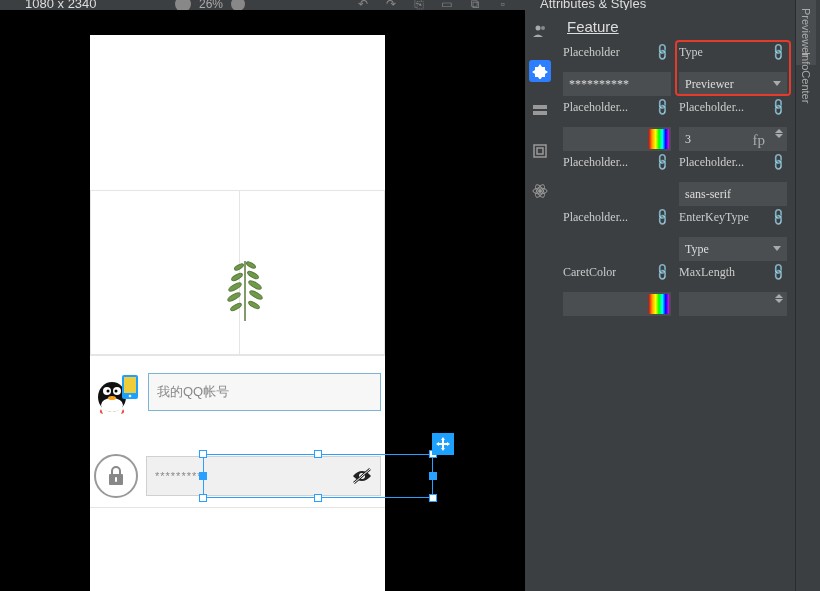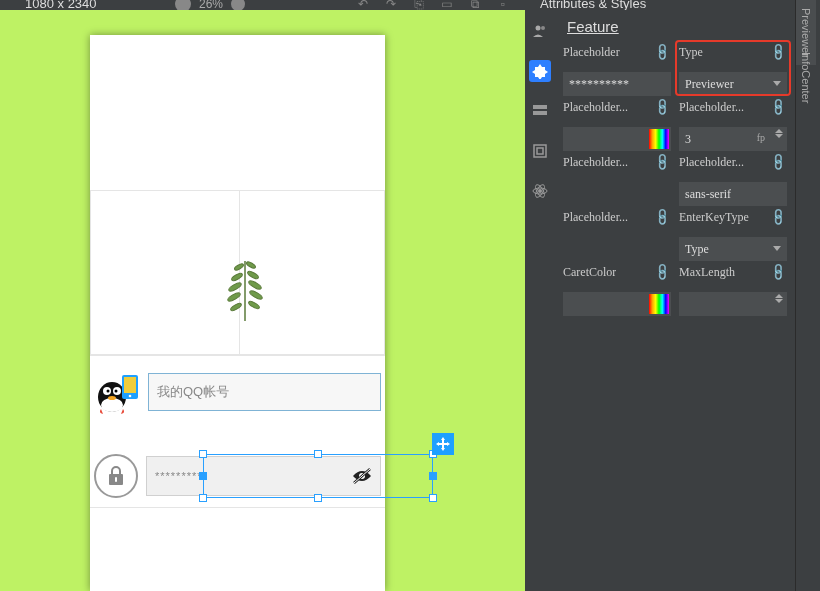--- a/index.html
+++ b/index.html
@@ -73,21 +73,21 @@
       top: -4px;
       font-size: 13px;
       color: #ddd;
     }
 
     
     .canvas-area {
       position: absolute;
       top: 10px; left: 0;
       width: 525px; height: 581px;
-      background: #bef264;
+      background: #000000;
     }
     .device-frame {
       position: absolute;
       left: 90px;
       top: 25px;
       width: 295px;
       height: 556px;
       background: #ffffff;
       box-shadow: 0 0 8px rgba(0,0,0,0.4);
     }
@@ -338,21 +338,21 @@
       width: 0; height: 0;
       border-left: 4px solid transparent;
       border-right: 4px solid transparent;
     }
     .steppers .up { border-bottom: 4px solid #aaa; }
     .steppers .down { border-top: 4px solid #aaa; }
     .unit {
       position: absolute;
       right: 22px;
       top: 5px;
-      font-size: 10px;
+      font-size: 15px;
       color: #aaa;
     }
     .rainbow {
       position: absolute;
       right: 2px; top: 2px;
       width: 20px; height: 20px;
       background: linear-gradient(90deg, red, orange, yellow, lime, cyan, blue, magenta);
     }
 
     .highlight-box {

